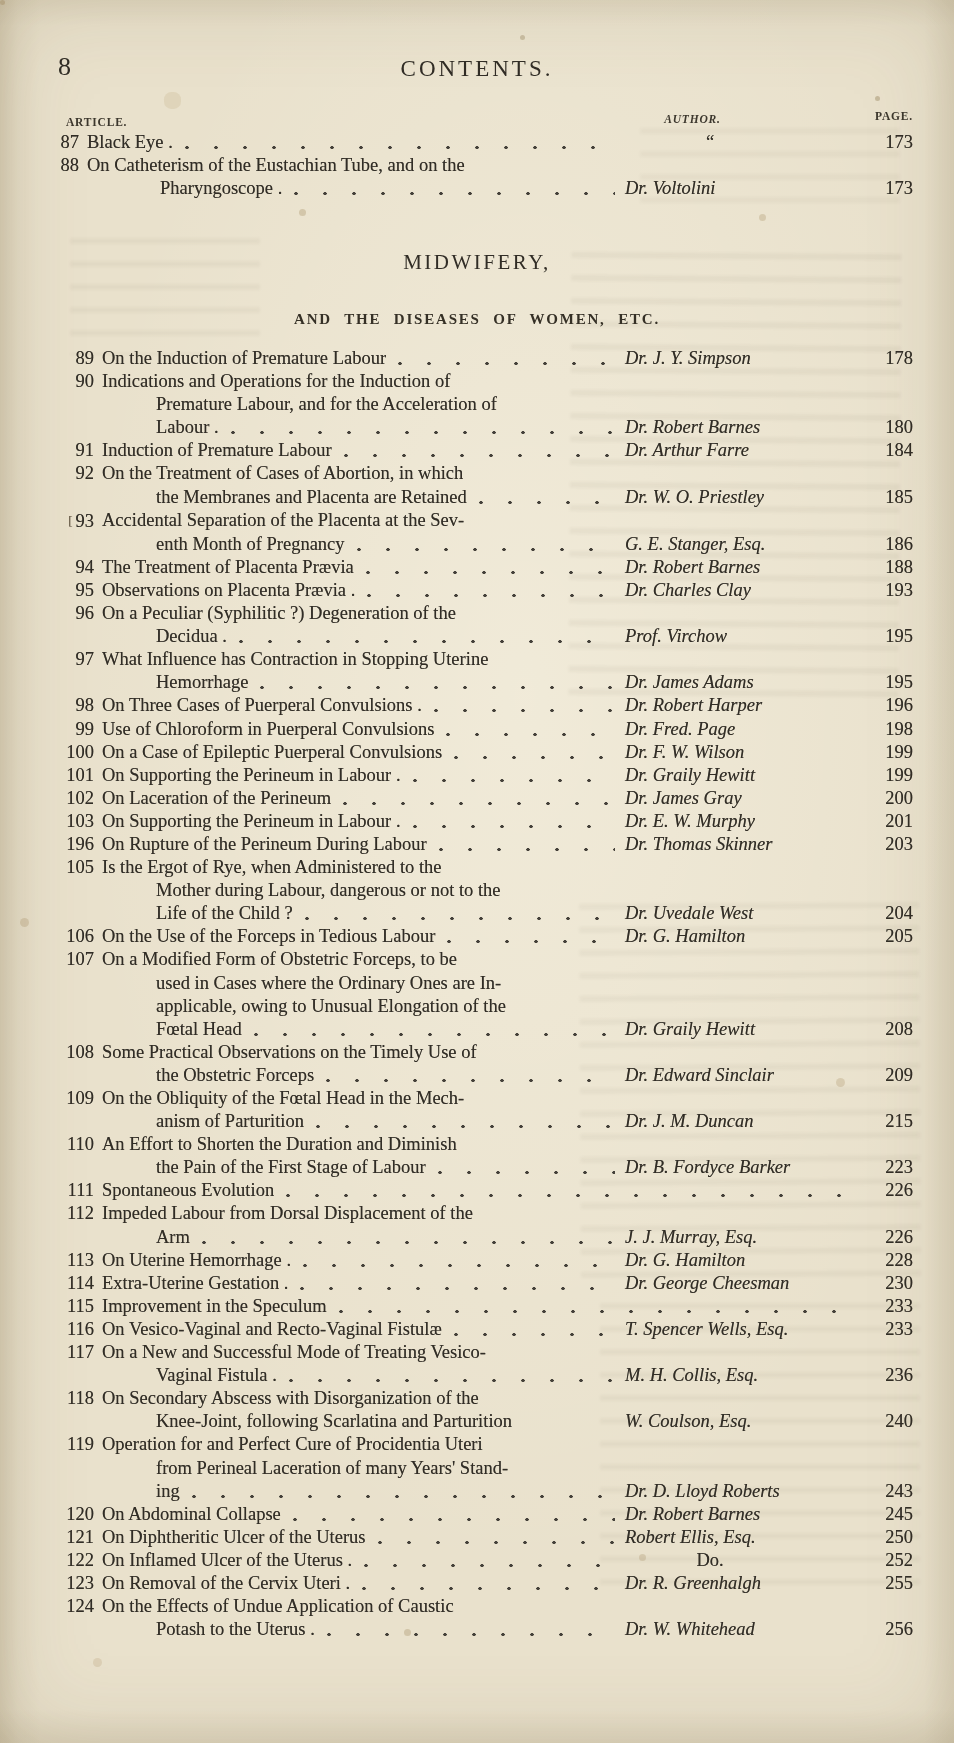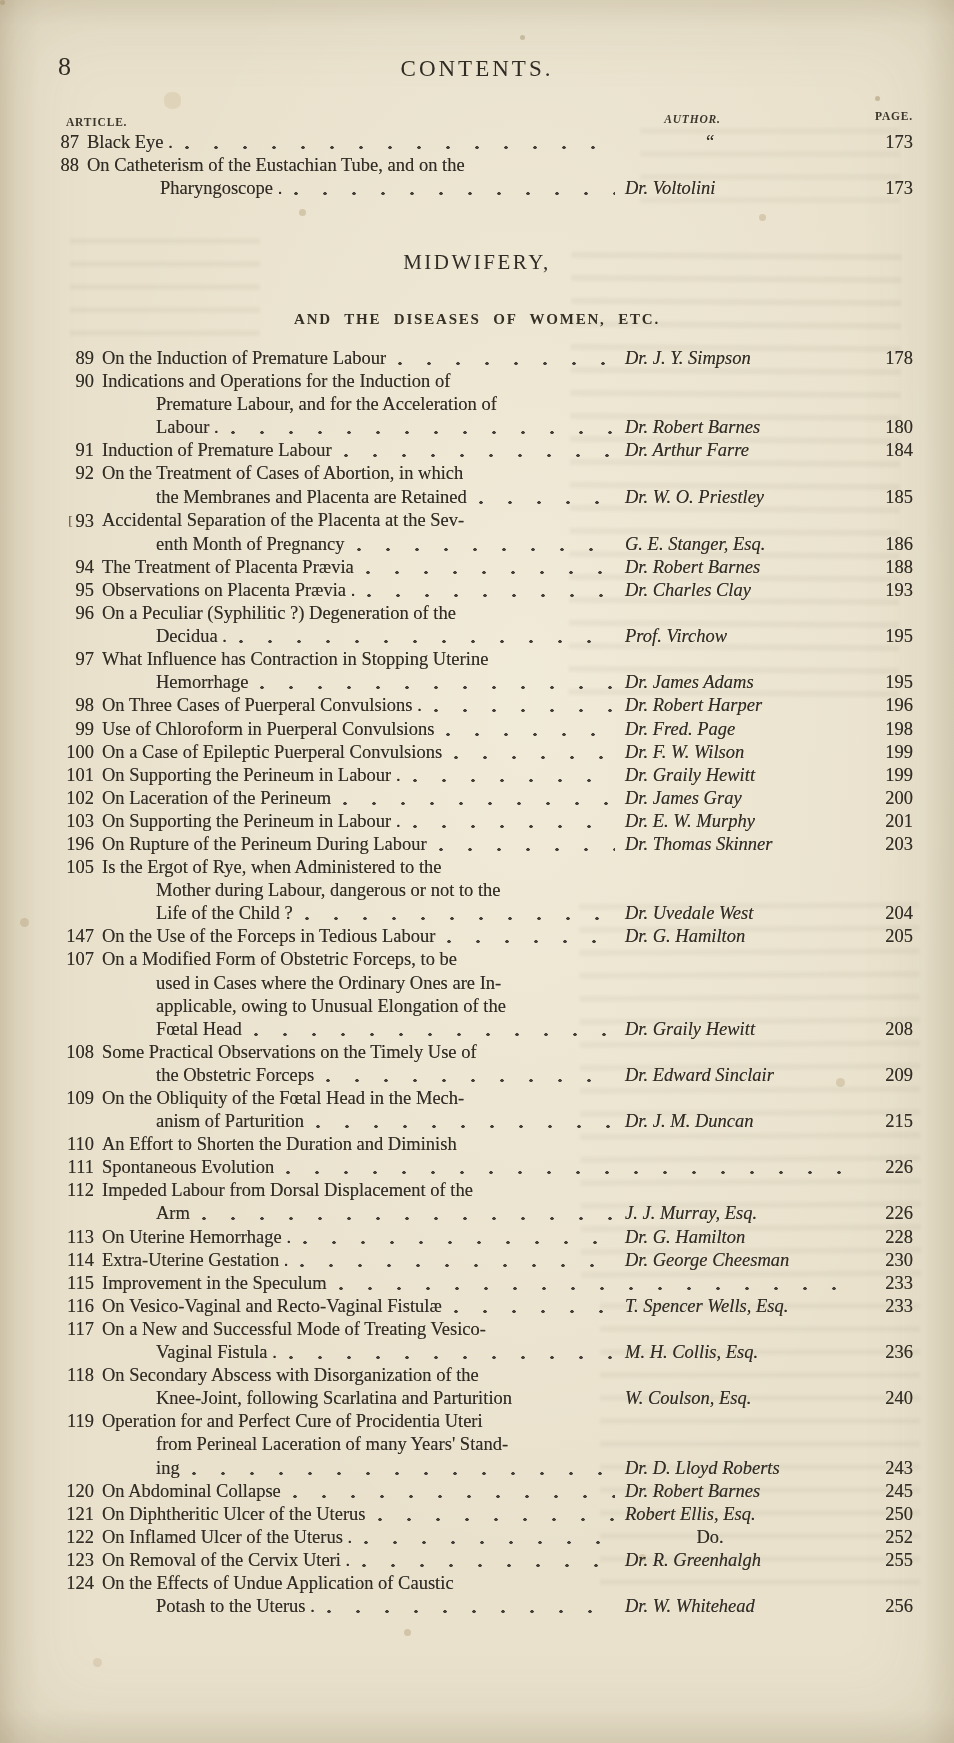--- a/index.html
+++ b/index.html
@@ -288,21 +288,21 @@
         <span class="pagenum"></span>
       </div>
       <div class="row ind">
         <span class="num"></span>
         <span class="t">Life of the Child ?</span>
         <span class="leader dotted"></span>
         <span class="author">Dr. Uvedale West</span>
         <span class="pagenum">204</span>
       </div>
       <div class="row">
-        <span class="num">147</span>
+        <span class="num">106</span>
         <span class="t">On the Use of the Forceps in Tedious Labour</span>
         <span class="leader dotted"></span>
         <span class="author">Dr. G. Hamilton</span>
         <span class="pagenum">205</span>
       </div>
       <div class="row">
         <span class="num">107</span>
         <span class="t">On a Modified Form of Obstetric Forceps, to be</span>
         <span class="leader"></span>
         <span class="author"></span>
@@ -357,20 +357,27 @@
         <span class="author">Dr. J. M. Duncan</span>
         <span class="pagenum">215</span>
       </div>
       <div class="row">
         <span class="num">110</span>
         <span class="t">An Effort to Shorten the Duration and Diminish</span>
         <span class="leader"></span>
         <span class="author"></span>
         <span class="pagenum"></span>
       </div>
+      <div class="row ind">
+        <span class="num"></span>
+        <span class="t">the Pain of the First Stage of Labour</span>
+        <span class="leader dotted"></span>
+        <span class="author">Dr. B. Fordyce Barker</span>
+        <span class="pagenum">223</span>
+      </div>
       <div class="row">
         <span class="num">111</span>
         <span class="t">Spontaneous Evolution</span>
         <span class="leader dotted"></span>
         <span class="pagenum">226</span>
       </div>
       <div class="row">
         <span class="num">112</span>
         <span class="t">Impeded Labour from Dorsal Displacement of the</span>
         <span class="leader"></span>

